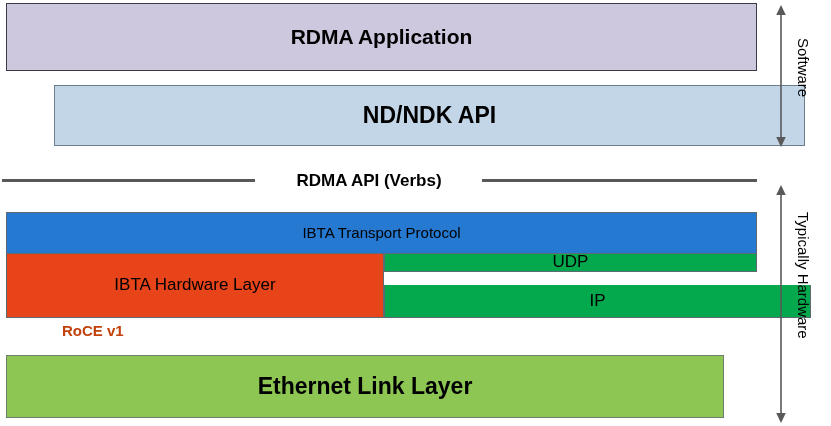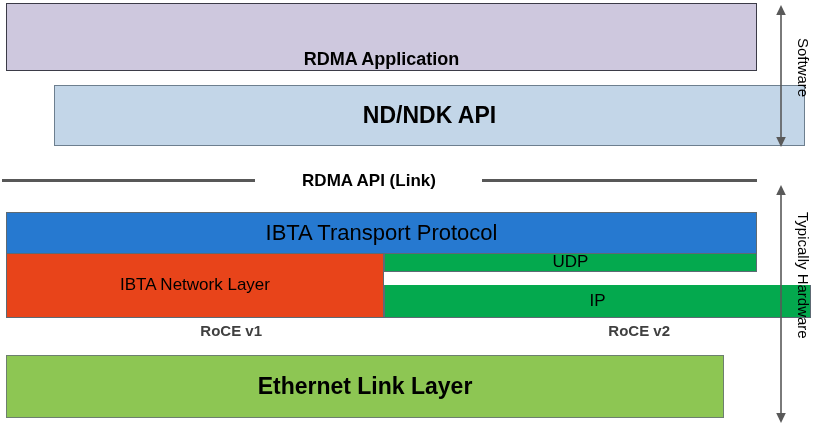--- a/index.html
+++ b/index.html
@@ -25,23 +25,22 @@
     justify-content: center;
     text-align: center;
     color: #000000;
     line-height: 1.1;
   }
   
   .box-rdma-app {
     left: 6px; top: 3px; width: 751px; height: 68px;
     background: #cec8de;
     border: 1px solid #3b3b47;
-    font-size: 18px;
-    font-weight: bold;
-    align-items: flex-end;
+    font-size: 21px;
+    font-weight: bold;
   }
   .box-nd-api {
     left: 6px; top: 85px; width: 751px; height: 61px;
     background: #c3d6e8;
     border: 1px solid #6d7f8f;
     font-size: 23px;
     font-weight: bold;
     margin-left: 48px;
   }
   
@@ -64,21 +63,21 @@
     font-size: 17px;
     font-weight: bold;
     color: #000;
     line-height: 26px;
   }
   
   .box-ibta-transport {
     left: 6px; top: 212px; width: 751px; height: 42px;
     background: #2679d0;
     border: 1px solid #5d6a74;
-    font-size: 22px;
+    font-size: 15px;
   }
   .box-ibta-network {
     left: 6px; top: 254px; width: 378px; height: 64px;
     background: #e8441a;
     border: 1px solid #5d6a74;
     border-top: none;
     font-size: 17px;
   }
   .box-udp {
     left: 384px; top: 254px; width: 373px; height: 18px;
@@ -97,24 +96,24 @@
   .box-ethernet {
     left: 6px; top: 355px; width: 718px; height: 63px;
     background: #8dc653;
     border: 1px solid #6d7f6f;
     font-size: 23px;
     font-weight: bold;
   }
   
   .roce-caption {
     position: absolute;
-    text-align: right;
+    text-align: left;
     font-size: 15px;
     font-weight: bold;
-    color: #404040;
+    color: #c2410c;
     top: 321px;
     height: 20px;
     line-height: 20px;
   }
   .roce-v1 { left: 62px;  width: 200px; }
   .roce-v2 { left: 470px; width: 200px; }
   
   .bracket {
     position: absolute;
     width: 26px;
@@ -147,43 +146,42 @@
   <div class="box box-rdma-app">
     <span>RDMA Application</span>
   </div>
 
   <div class="box box-nd-api">
     <span>ND/NDK API</span>
   </div>
 
   <div class="verbs-row">
     <div class="verbs-line verbs-line-left"></div>
-    <div class="verbs-label">RDMA API (Link)</div>
+    <div class="verbs-label">RDMA API (Verbs)</div>
     <div class="verbs-line verbs-line-right"></div>
   </div>
 
   <div class="box box-ibta-transport">
     <span>IBTA Transport Protocol</span>
   </div>
 
   <div class="box box-ibta-network">
-    <span>IBTA Network Layer</span>
+    <span>IBTA Hardware Layer</span>
   </div>
 
   <div class="box box-udp">
     <span>UDP</span>
   </div>
 
   <div class="box box-ip">
     <span>IP</span>
   </div>
 
   <div class="roce-caption roce-v1">RoCE v1</div>
 
-  <div class="roce-caption roce-v2">RoCE v2</div>
 
   <div class="box box-ethernet">
     <span>Ethernet Link Layer</span>
   </div>
 
   <div class="bracket bracket-software">
     <svg width="26" height="142" viewBox="0 0 26 142">
       <line x1="13" y1="8" x2="13" y2="134" stroke="#595959" stroke-width="1.6"></line>
       <polygon points="13,0 8.2,10 17.8,10" fill="#595959"></polygon>
       <polygon points="13,142 8.2,132 17.8,132" fill="#595959"></polygon>

